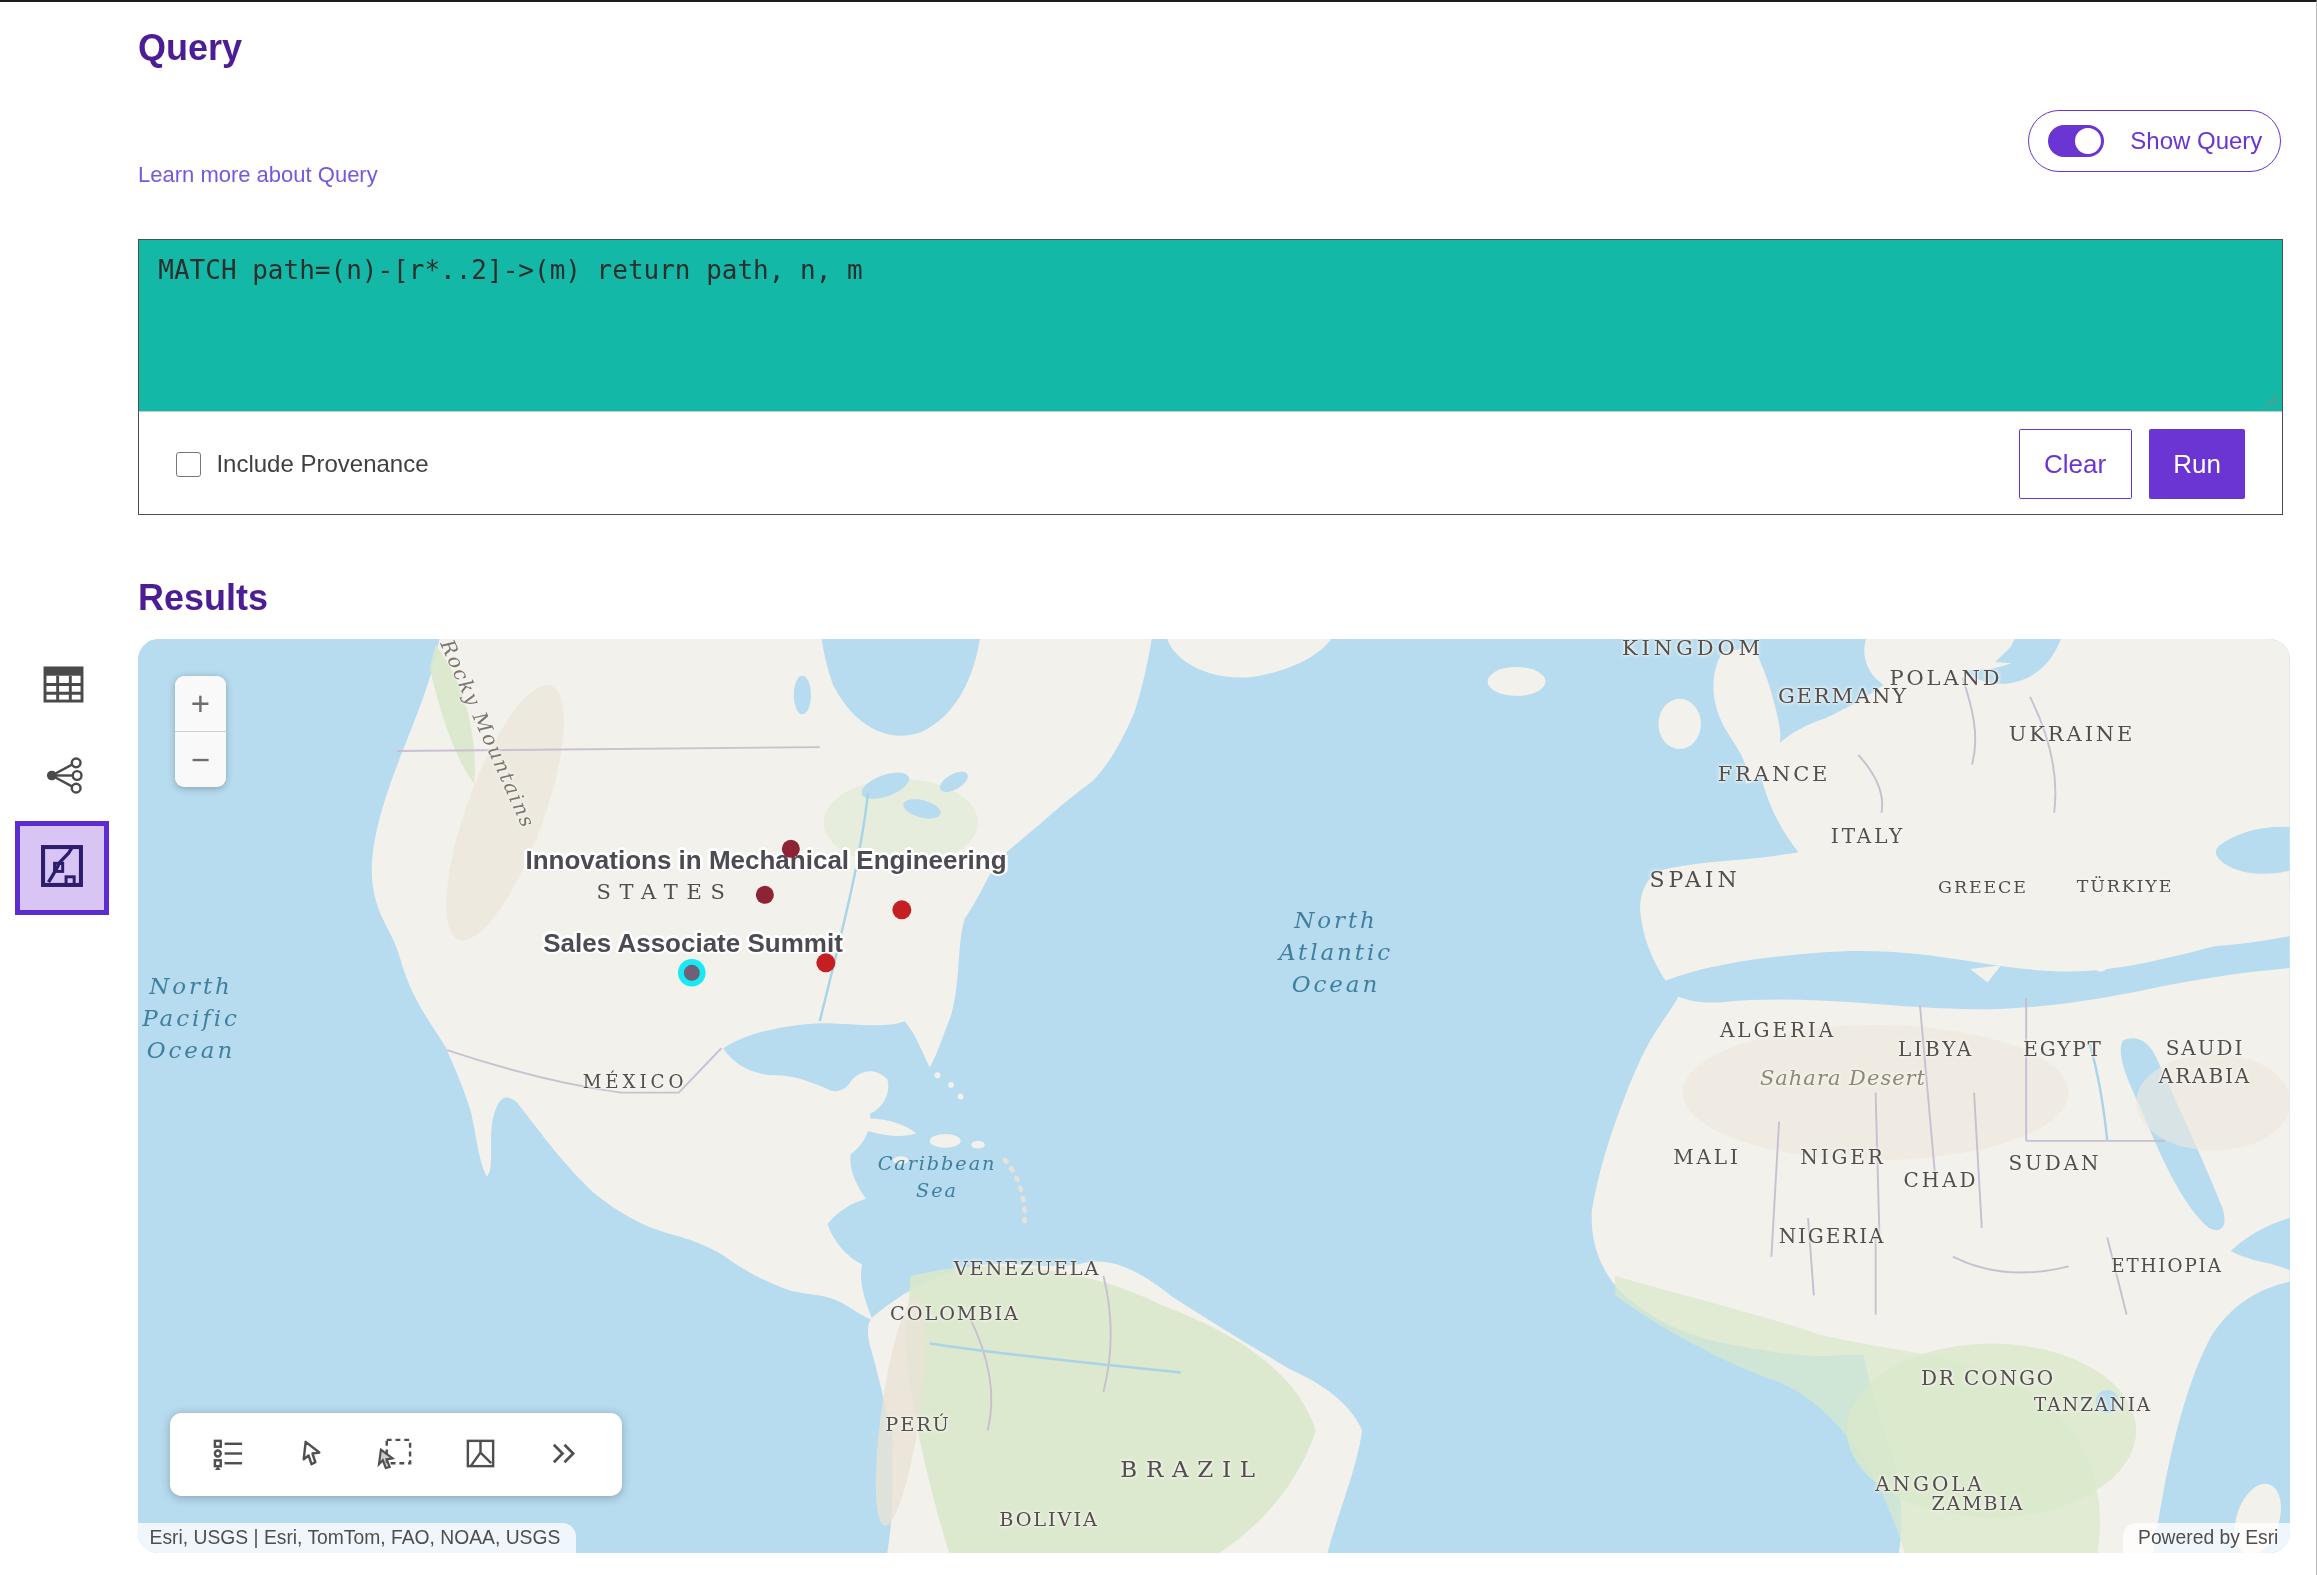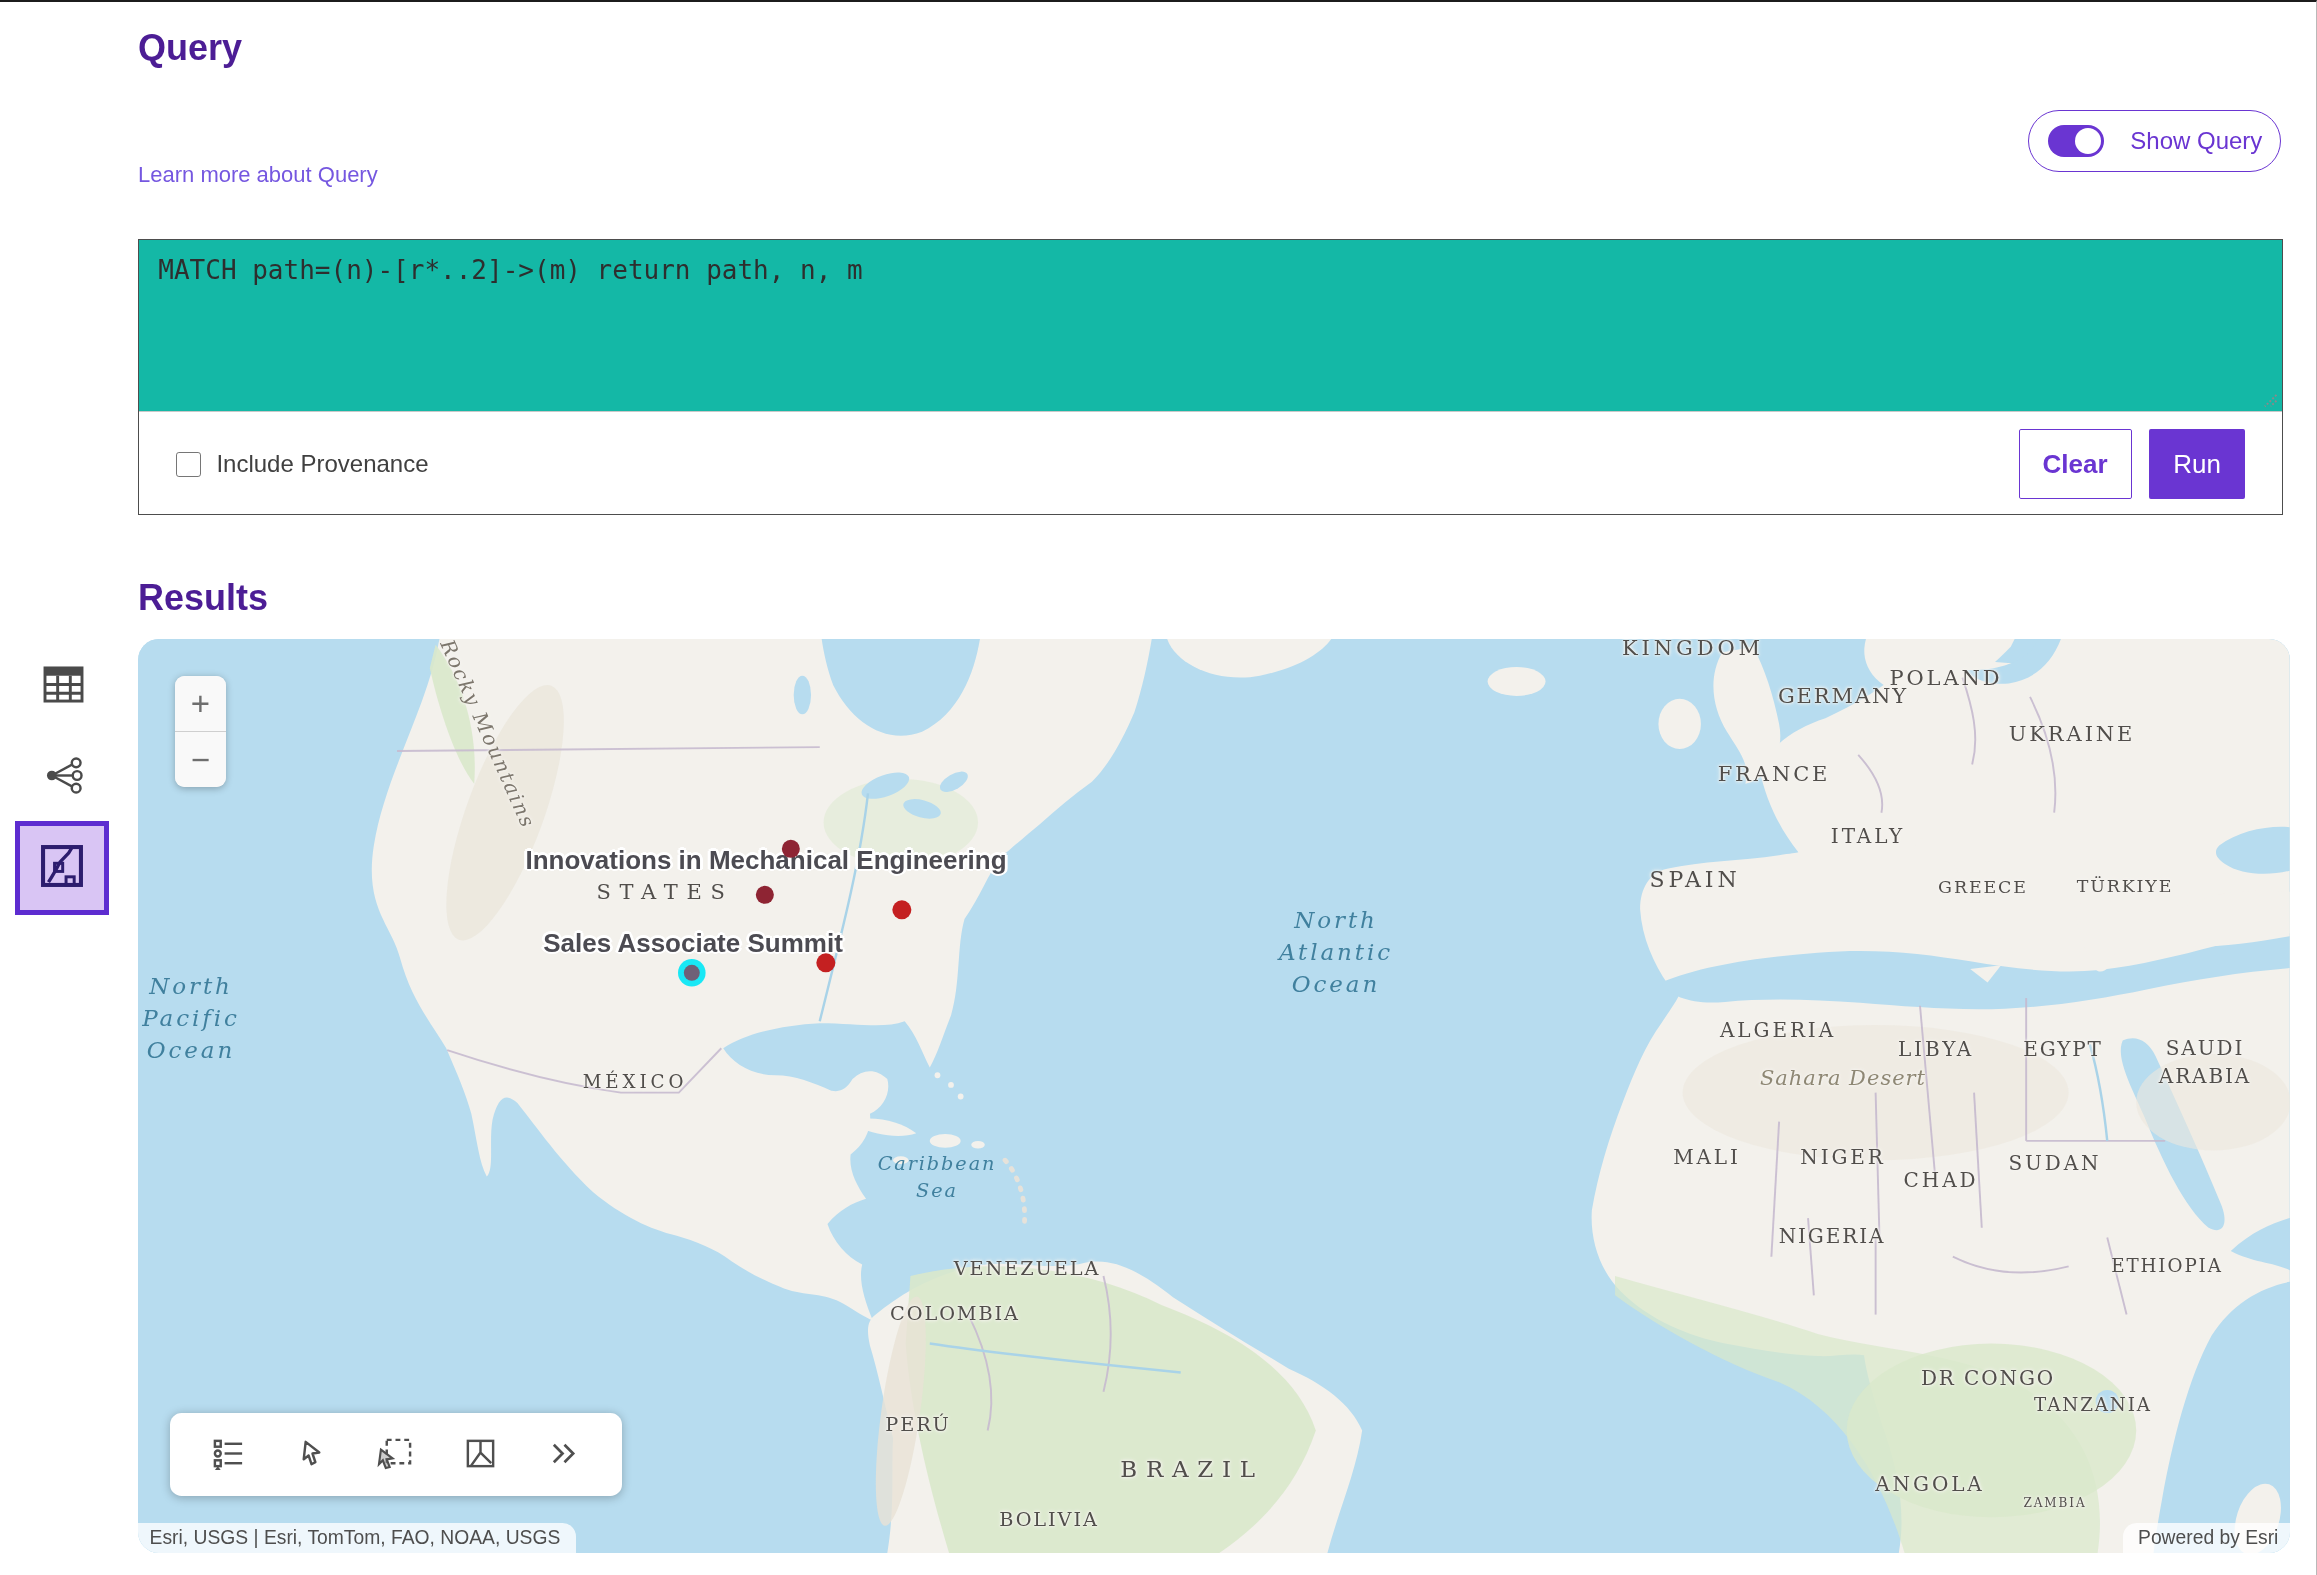--- a/index.html
+++ b/index.html
@@ -25,21 +25,21 @@
         font-size:26px;color:#2e2e2e;background:#14b8a6;}
   .resize-glyph{position:absolute;right:3.9px;top:151px;}
   .query-footer{position:absolute;left:0;right:0;bottom:0;height:100px;display:flex;align-items:center;
         padding:0 37px;box-sizing:border-box;}
   .chk{width:25px;height:25px;border:1.9px solid #767676;border-radius:2.9px;background:#fff;appearance:none;
         -webkit-appearance:none;margin:0 15.4px 0 0;cursor:pointer;}
   .chk-label{font-size:24px;color:#404040;}
   .spacer{flex:1;}
   .btn{height:70px;display:flex;align-items:center;justify-content:center;font-size:26px;cursor:pointer;
         box-sizing:border-box;border-radius:1.9px;}
-  .btn-clear{width:113px;border:1.9px solid #6a35d2;color:#6a35d2;background:#fff;margin-right:17.4px;font-weight:bold;}
+  .btn-clear{width:113px;border:1.9px solid #6a35d2;color:#6a35d2;background:#fff;margin-right:17.4px;}
   .btn-run{width:96px;border:none;color:#fff;background:#6a35d2;}
   
   .rail-btn{position:absolute;left:41px;width:44px;height:44px;background:transparent;border:none;padding:0;
         cursor:pointer;display:flex;align-items:center;justify-content:center;}
   .rail-tile{position:absolute;left:15.4px;top:819px;width:94px;height:94px;background:#d9c5f4;
         border:5.8px solid #5d2cd0;box-sizing:border-box;display:flex;align-items:center;justify-content:center;cursor:pointer;}
   
   .map{position:absolute;left:138px;top:637px;width:2152px;height:914px;border-radius:21px;overflow:hidden;
         background:#b7dcef;}
   .map svg.base{position:absolute;left:0;top:0;}
@@ -238,21 +238,21 @@
         <span class="geo-label desert" style="left: 1705px; top: 440px; font-size: 21px; letter-spacing: 1px;">Sahara Desert</span>
         <span class="geo-label country" style="left: 1569px; top: 518px; font-size: 20px; letter-spacing: 2.9px;">MALI</span>
         <span class="geo-label country" style="left: 1705px; top: 518px; font-size: 20px; letter-spacing: 2.9px;">NIGER</span>
         <span class="geo-label country" style="left: 1803px; top: 541px; font-size: 20px; letter-spacing: 2.9px;">CHAD</span>
         <span class="geo-label country" style="left: 1917px; top: 524px; font-size: 20px; letter-spacing: 2.9px; text-align: right;">SUDAN</span>
         <span class="geo-label country" style="left: 1694px; top: 597px; font-size: 20px; letter-spacing: 1.9px;">NIGERIA</span>
         <span class="geo-label country" style="left: 2029px; top: 627px; font-size: 18.3px; letter-spacing: 1.9px;">ETHIOPIA</span>
         <span class="geo-label country" style="left: 1850px; top: 739px; font-size: 20px; letter-spacing: 1.9px;">DR CONGO</span>
         <span class="geo-label country" style="left: 1955px; top: 766px; font-size: 18.3px; letter-spacing: 1.9px;">TANZANIA</span>
         <span class="geo-label country" style="left: 1786px; top: 845px; font-size: 20px; letter-spacing: 2.9px; margin-left: 6px;">ANGOLA</span>
-        <span class="geo-label country" style="left: 1917px; top: 864px; font-size: 12px; letter-spacing: 1.9px;">ZAMBIA</span>
+        <span class="geo-label country" style="left: 1840px; top: 864px; font-size: 19px; letter-spacing: 1.9px;">ZAMBIA</span>
         <span class="geo-label country" style="left: 497px; top: 443px; font-size: 18.3px; letter-spacing: 3.9px;">MÉXICO</span>
         <span class="geo-label country" style="left: 527px; top: 254px; font-size: 21px; letter-spacing: 8.7px;">STATES</span>
         <span class="geo-label country" style="left: 889px; top: 630px; font-size: 19.3px; letter-spacing: 1.9px;">VENEZUELA</span>
         <span class="geo-label country" style="left: 817px; top: 675px; font-size: 19.3px; letter-spacing: 1.9px;">COLOMBIA</span>
         <span class="geo-label country" style="left: 780px; top: 786px; font-size: 19.3px; letter-spacing: 1.9px;">PERÚ</span>
         <span class="geo-label country" style="left: 1054px; top: 830px; font-size: 23px; letter-spacing: 8.7px;">BRAZIL</span>
         <span class="geo-label country" style="left: 911px; top: 881px; font-size: 19.3px; letter-spacing: 1.9px;">BOLIVIA</span>
         <span class="geo-label ocean" style="left: 53px; top: 379px; font-size: 23px; letter-spacing: 2.9px;">North
 Pacific
 Ocean</span>

